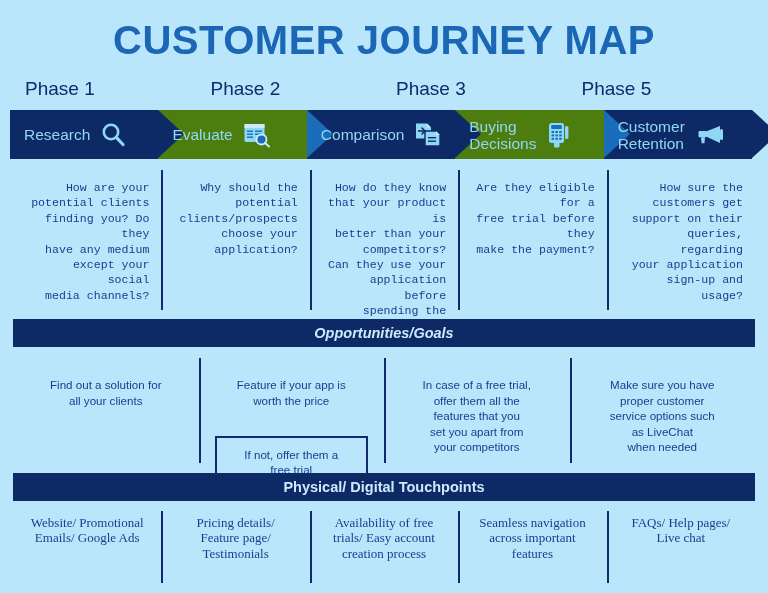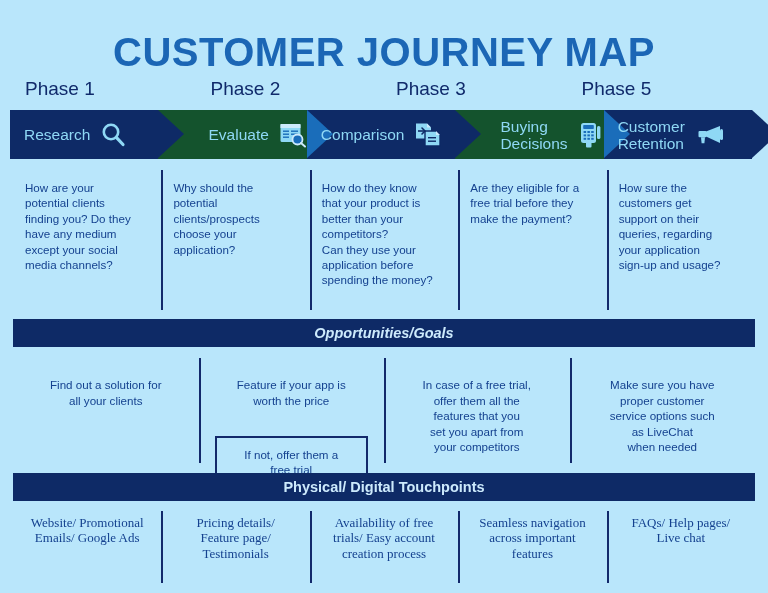--- a/index.html
+++ b/index.html
@@ -16,21 +16,21 @@
   .page {
     position: relative;
     width: 768px;
     height: 593px;
     background: #b9e6fb;
   }
 
   
   .title {
     position: absolute;
-    top: 30px;
+    top: 18px;
     left: 0;
     width: 768px;
     text-align: center;
     font-size: 40px;
     font-weight: bold;
     letter-spacing: 0.5px;
     color: #1b66b5;
     font-family: "Liberation Sans", sans-serif;
   }
 
@@ -63,21 +63,21 @@
   .arrow-seg {
     position: relative;
     flex: 1 1 0;
     height: 49px;
     display: flex;
     align-items: center;
     padding-left: 14px;
     box-sizing: border-box;
   }
   .arrow-seg.dark { background: #0e2a66; }
-  .arrow-seg.light { background: #14532d; justify-content: flex-end; }
+  .arrow-seg.light { background: #4d7c0f; }
   
   .arrow-seg .notch {
     position: absolute;
     left: 100%;
     top: 0;
     width: 0;
     height: 0;
     border-top: 24.5px solid transparent;
     border-bottom: 24.5px solid transparent;
     z-index: 3;
@@ -108,27 +108,27 @@
     position: absolute;
     top: 170px;
     left: 13px;
     width: 742px;
     height: 140px;
     display: flex;
   }
   .q-col {
     flex: 1 1 0;
     position: relative;
-    text-align: left;
+    text-align: right;
     font-size: 11.6px;
     line-height: 15.4px;
     color: #14418f;
     padding: 10px 12px 0 12px;
     box-sizing: border-box;
-    font-family: Liberation Sans, sans-serif;
+    font-family: Liberation Mono, monospace;
     white-space: pre-line;
   }
   .q-col + .q-col::before {
     content: "";
     position: absolute;
     left: 0;
     top: 0;
     bottom: 0;
     width: 2px;
     background: #12296b;

